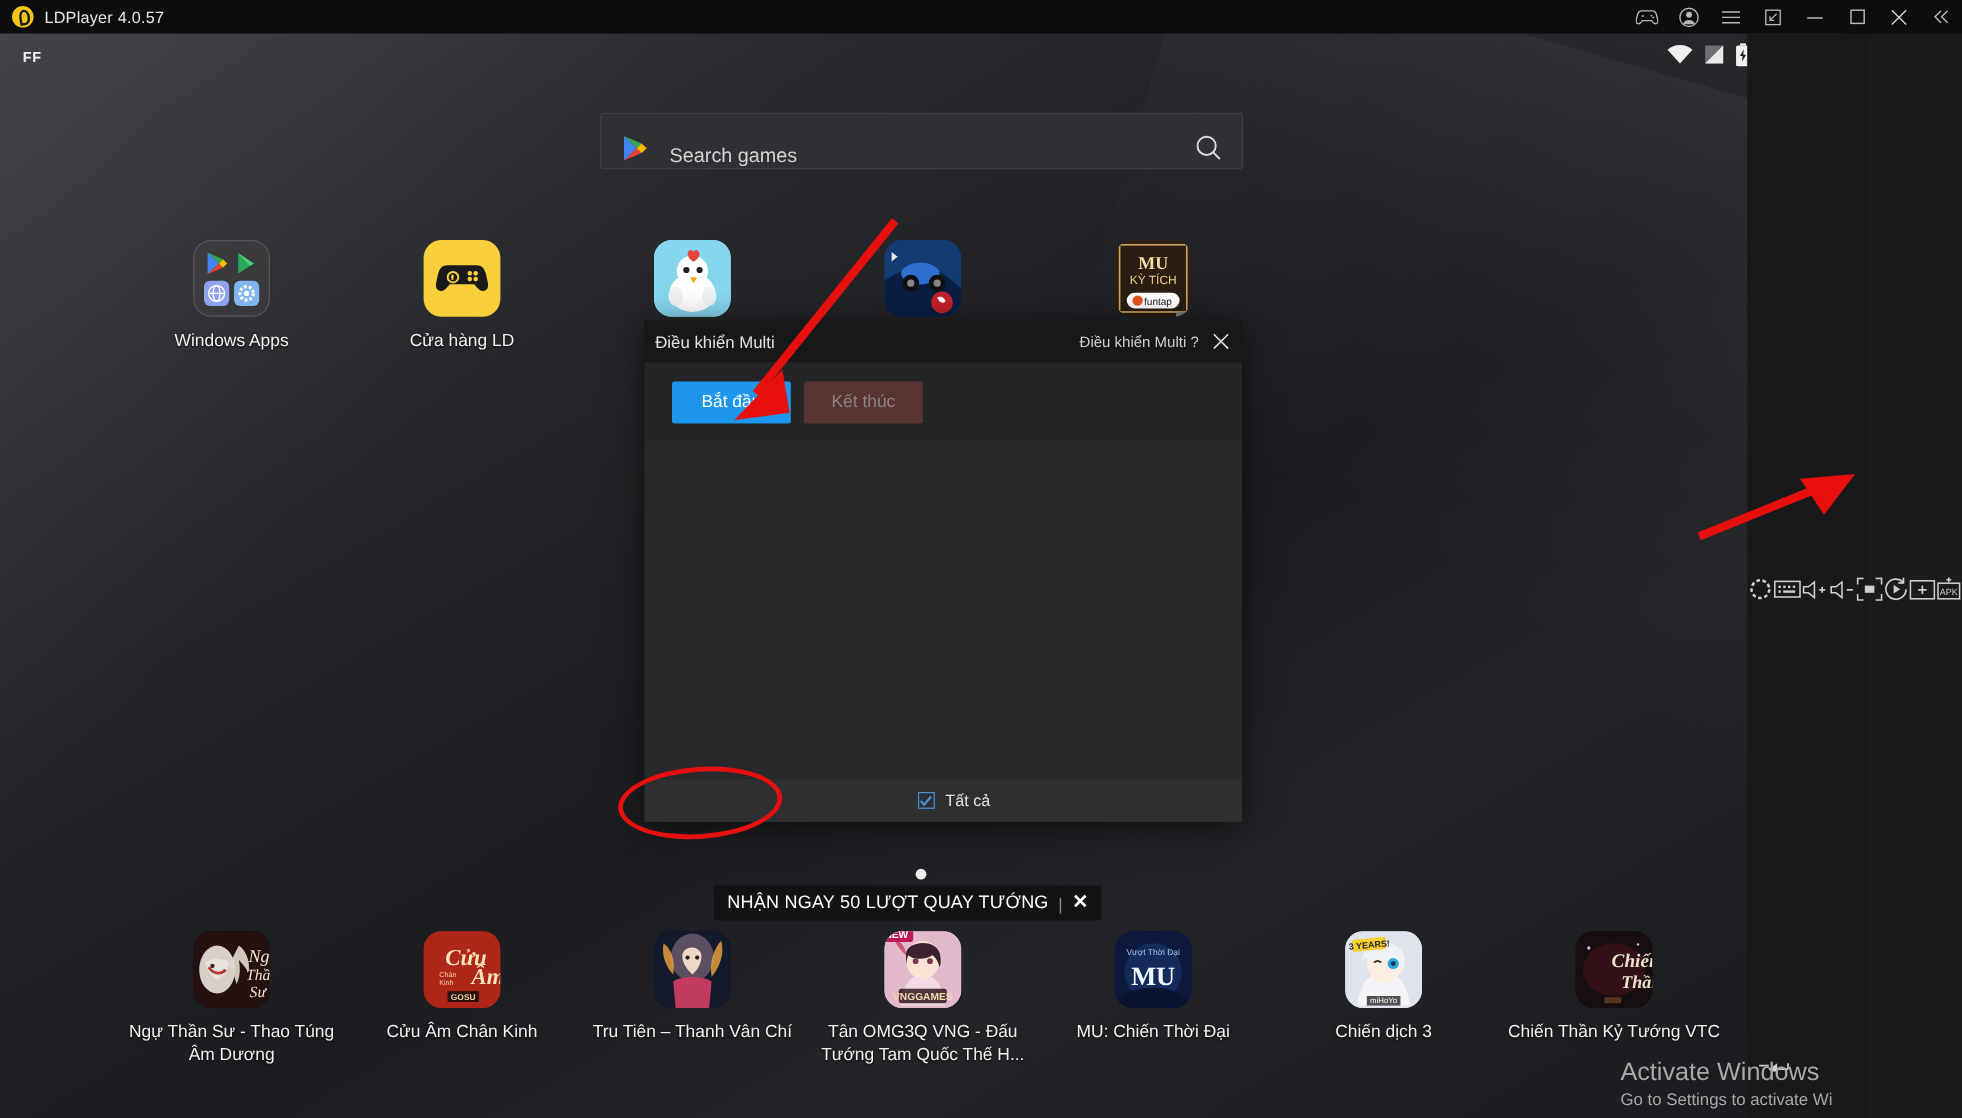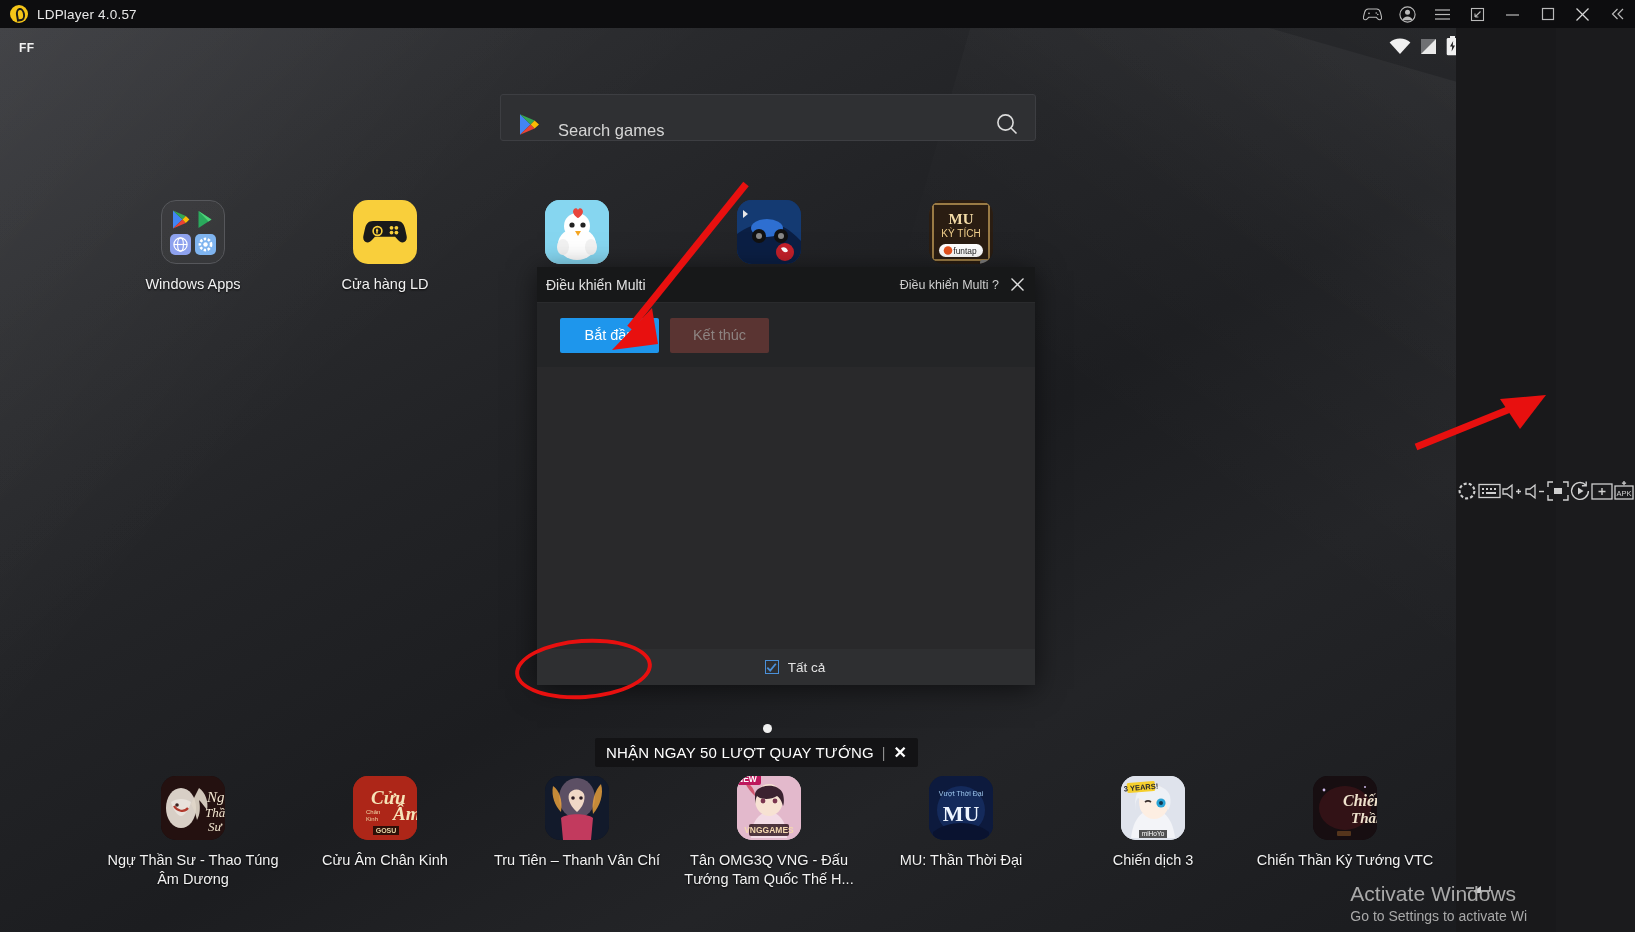--- a/index.html
+++ b/index.html
@@ -471,21 +471,21 @@
       <div class="cell">
         <div class="icon-img" style="background:#0e1b3c;">
           <svg width="64" height="64" viewBox="0 0 64 64">
             <rect width="64" height="64" fill="#0d1a3d"></rect>
             <circle cx="32" cy="34" r="24" fill="#18336b" opacity=".65"></circle>
             <text x="32" y="20" font-size="7" font-family="Liberation Sans, sans-serif" fill="#9fc8ef" text-anchor="middle">Vượt Thời Đại</text>
             <text x="32" y="45" font-size="22" font-family="Liberation Serif, serif" font-weight="bold" fill="#eef5ff" text-anchor="middle">MU</text>
             <path d="M4 56c8-6 18-9 28-9s20 3 28 9v8H4z" fill="#0a1330"></path>
           </svg>
         </div>
-        <div class="icon-label">MU: Thần Thời Đại</div>
+        <div class="icon-label">MU: Chiến Thời Đại</div>
       </div>
 
       <div class="cell">
         <div class="icon-img" style="background:#e6e9ef;">
           <svg width="64" height="64" viewBox="0 0 64 64">
             <rect width="64" height="64" fill="#dfe3ec"></rect>
             <path d="M10 62c2-18 10-28 22-28s20 10 22 28z" fill="#f3f4f8"></path>
             <ellipse cx="33" cy="26" rx="15" ry="17" fill="#fdeee2"></ellipse>
             <path d="M15 20c4-14 30-14 34 0 2 10-2 14-2 14-2-10-6-12-6-12-8 4-18 4-24 0 0 0-4 4-2 12 0 0-2-4 0-14z" fill="#eef1f6"></path>
             <circle cx="40" cy="27" r="4.6" fill="#2aa5d8"></circle>

